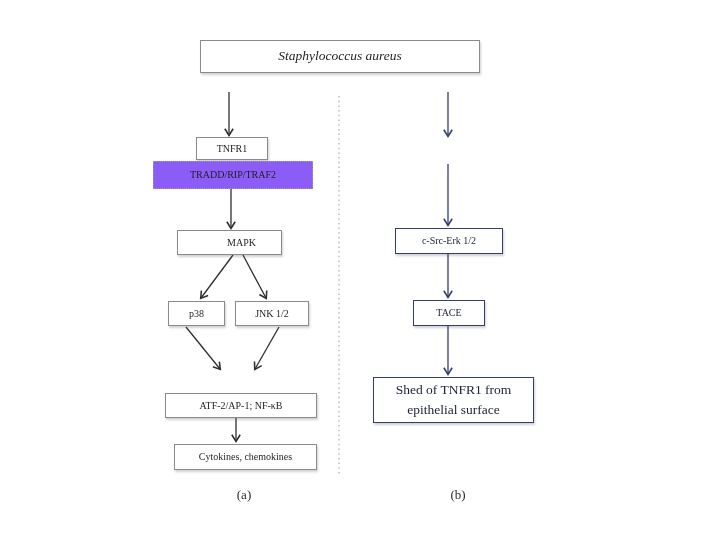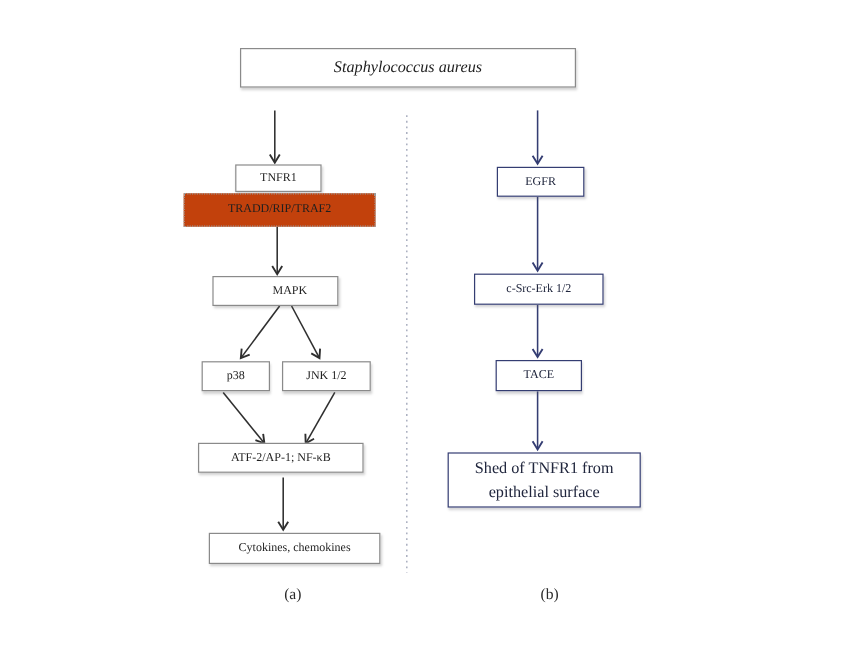--- a/index.html
+++ b/index.html
@@ -35,21 +35,21 @@
     white-space: nowrap;
   }
   .node.gray {
     border: 1.3px solid #8a8a8a;
     color: #1f1f1f;
     box-shadow: 1px 2px 2px rgba(90,90,90,0.28);
   }
   .node.dotted {
     border: 1.4px dotted #9b9b9b;
     color: #1f1f1f;
-    background: #c2410c;
+    background: #8b5cf6;
     box-shadow: none;
   }
   .node.navy {
     border: 1.3px solid #343d72;
     color: #20263d;
     box-shadow: 1px 2px 2px rgba(90,90,100,0.28);
   }
   .node.multiline {
     white-space: normal;
     line-height: 1.5;
@@ -60,21 +60,21 @@
     flex-direction: column;
     font-size: 13.5px;
     line-height: 1.55;
   }
   #source-box .organism { font-style: italic; }
   #node-tnfr1   { left: 196px; top: 137px; width: 72px;  height: 23px; }
   #node-tradd   { left: 153px; top: 161px; width: 160px; height: 28px; }
   #node-mapk    { left: 177px; top: 230px; width: 105px; height: 25px; padding-left: 24px; }
   #node-p38     { left: 168px; top: 301px; width: 57px;  height: 25px; }
   #node-jnk     { left: 235px; top: 301px; width: 74px;  height: 25px; }
-  #node-atf     { left: 165px; top: 369px; width: 138px; height: 25px; }
+  #node-atf     { left: 165px; top: 393px; width: 152px; height: 25px; }
   #node-cyto    { left: 174px; top: 444px; width: 143px; height: 26px; }
   #node-egfr    { left: 414px; top: 139px; width: 73px;  height: 25px; }
   #node-csrc    { left: 395px; top: 228px; width: 108px; height: 26px; }
   #node-tace    { left: 413px; top: 300px; width: 72px;  height: 26px; }
   #node-shed    { left: 373px; top: 377px; width: 161px; height: 46px; font-size: 13.5px; }
   .panel-label {
     position: absolute;
     width: 60px;
     text-align: center;
     font-size: 13px;
@@ -123,21 +123,20 @@
   </div>
 
   <div class="node gray" id="node-tnfr1">TNFR1</div>
   <div class="node dotted" id="node-tradd">TRADD/RIP/TRAF2</div>
   <div class="node gray" id="node-mapk">MAPK</div>
   <div class="node gray" id="node-p38">p38</div>
   <div class="node gray" id="node-jnk">JNK 1/2</div>
   <div class="node gray" id="node-atf">ATF-2/AP-1; NF-κB</div>
   <div class="node gray" id="node-cyto">Cytokines, chemokines</div>
 
-  <div class="node navy" id="node-egfr">EGFR</div>
   <div class="node navy" id="node-csrc">c-Src-Erk 1/2</div>
   <div class="node navy" id="node-tace">TACE</div>
   <div class="node navy multiline" id="node-shed">Shed of TNFR1 from epithelial surface</div>
 
   <div class="panel-label" id="label-a">(a)</div>
   <div class="panel-label" id="label-b">(b)</div>
 
 </div>
 
 </body></html>

